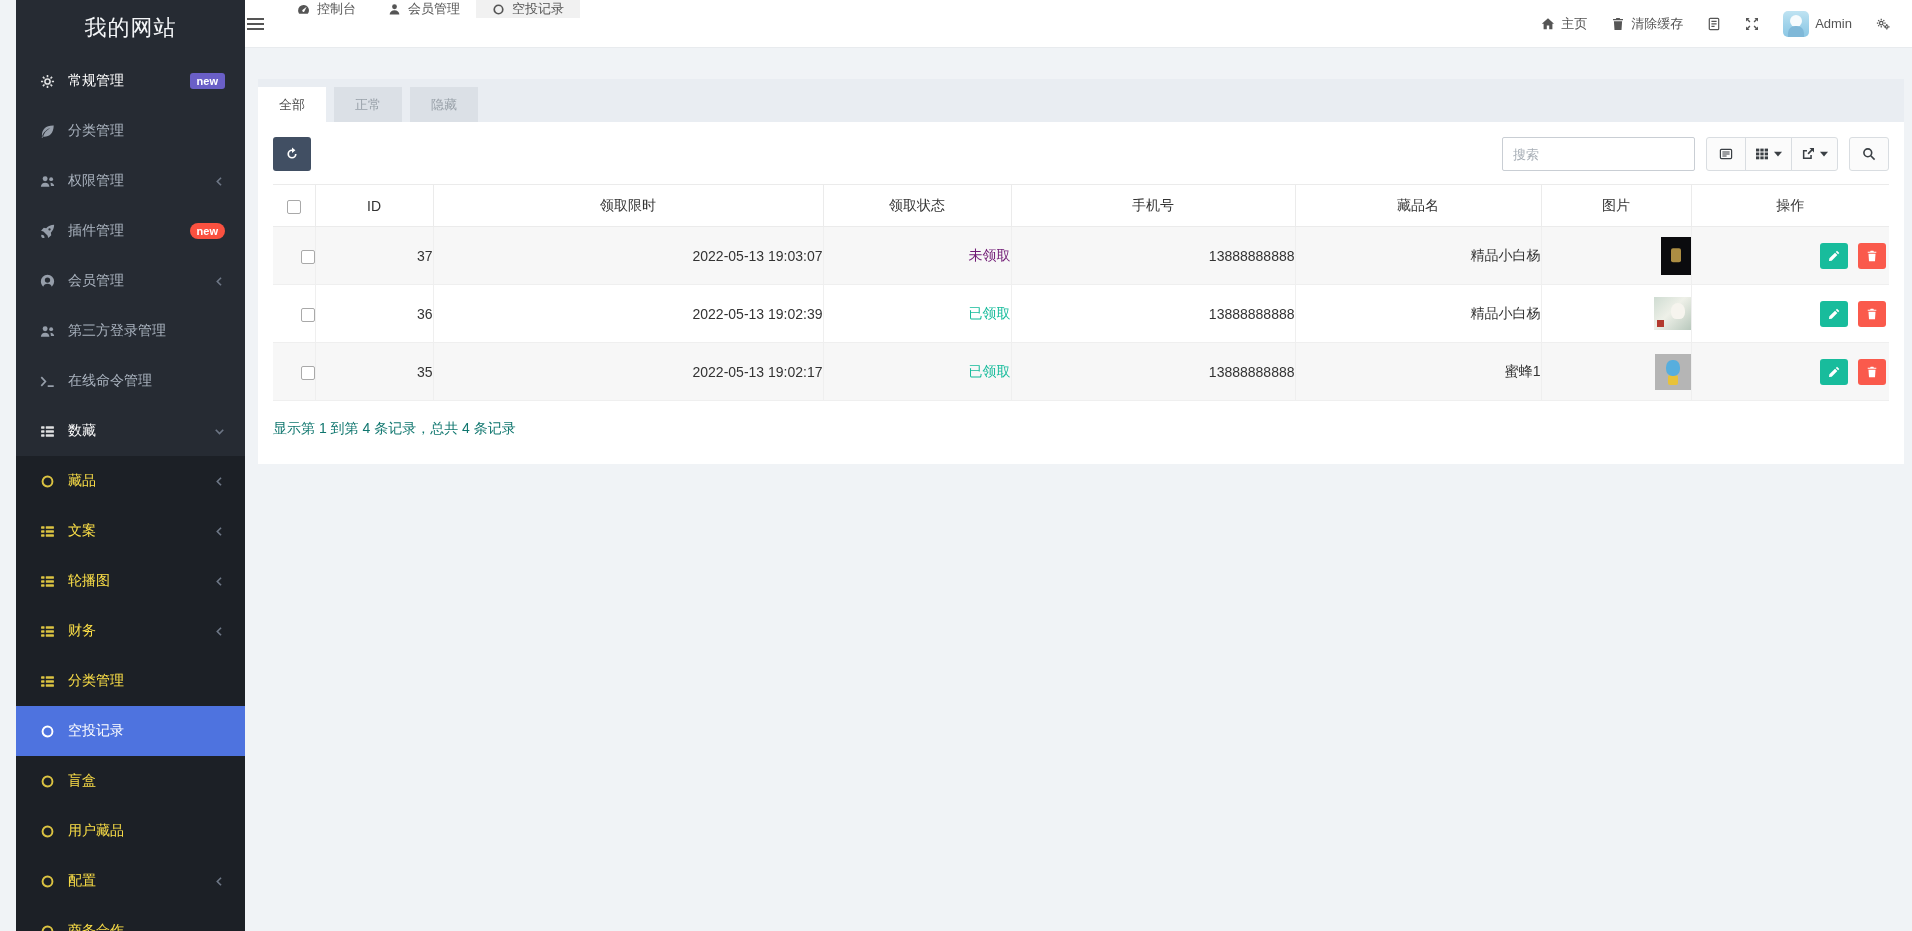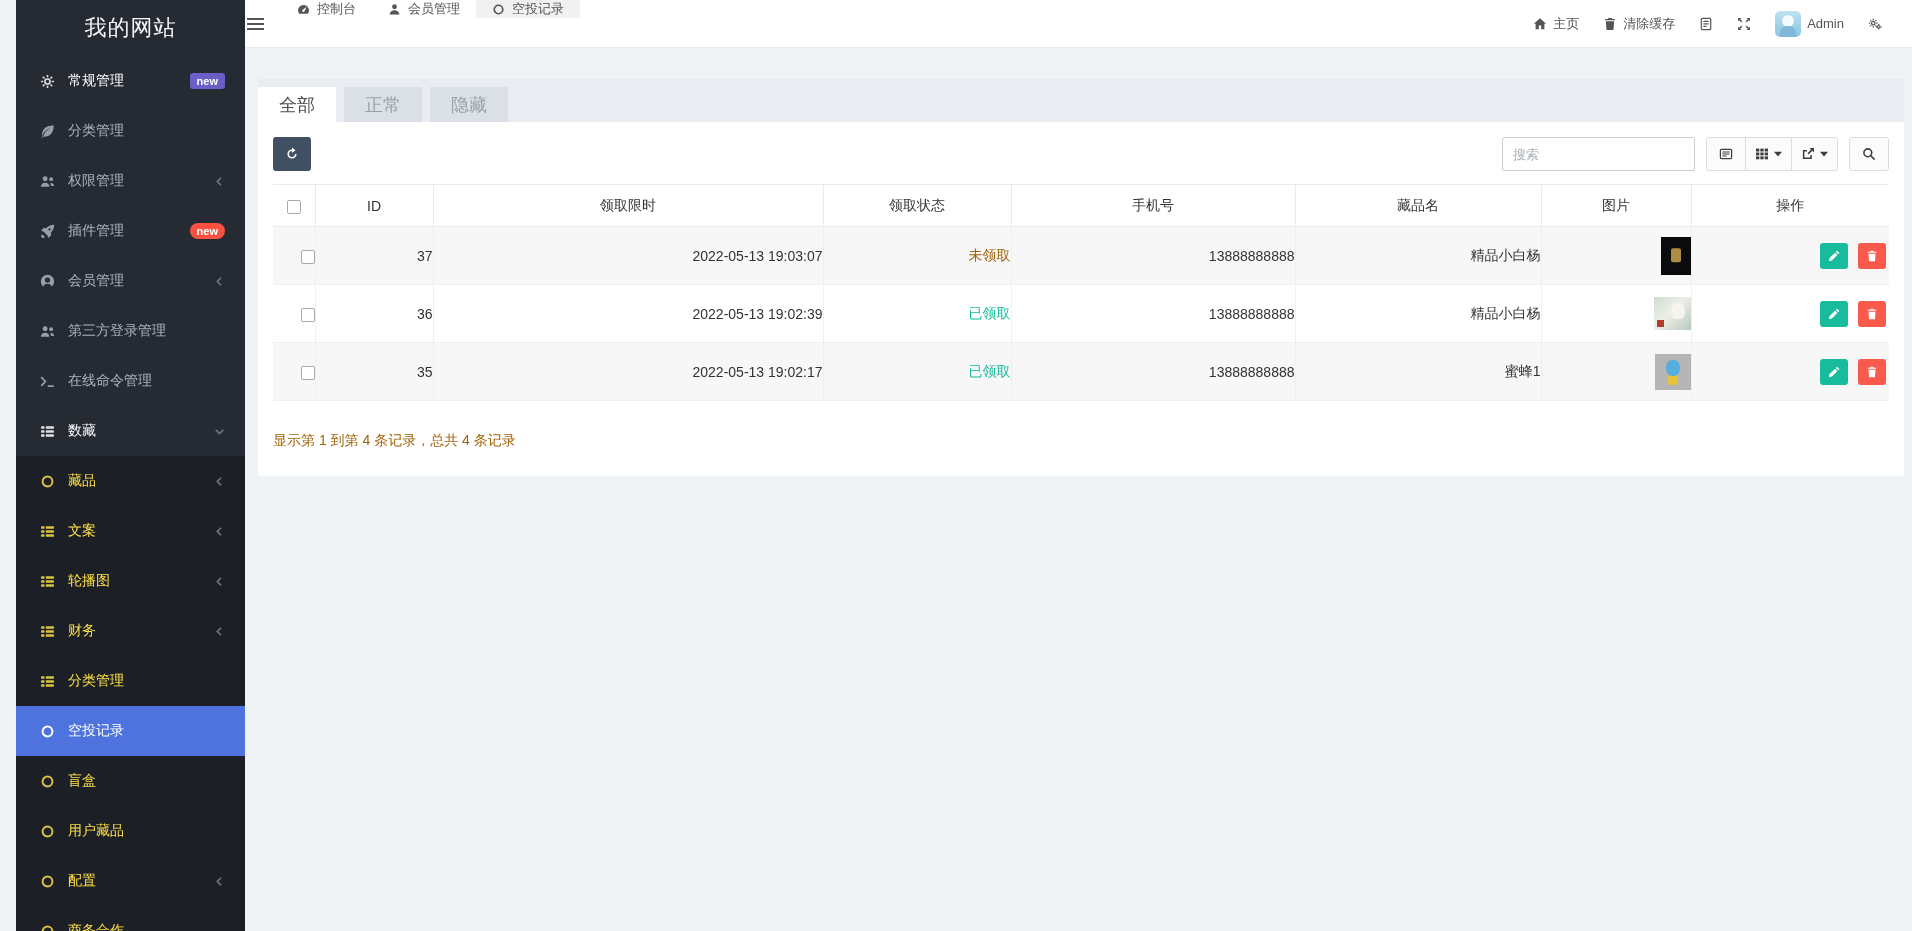--- a/index.html
+++ b/index.html
@@ -31,39 +31,39 @@
   .nav-toggle { width:52px; display:flex; align-items:center; justify-content:center;
                 cursor:pointer; color:#555; }
   .bars { width:17px; }
   .bars span { display:block; height:2px; background:#555; margin:3px 0; }
   .nav-tabs-top { display:flex; align-items:flex-start; }
   .ntab { display:flex; align-items:center; gap:7px; padding:0 16px; font-size:13px;
           color:#555; cursor:pointer; }
   .ntab .ic { width:13px; height:13px; color:#555; }
   .ntab.active { background:#f1f1f1; }
   .nav-right { margin-left:auto; display:flex; align-items:center; gap:24px;
-               padding-right:30px; font-size:13px; color:#555; }
+               padding-right:22px; font-size:13px; color:#555; }
   .nav-link { display:flex; align-items:center; gap:6px; cursor:pointer; }
   .nav-link .ic { width:14px; height:14px; }
   .avatar { width:26px; height:26px; border-radius:5px;
             background:linear-gradient(180deg,#bfe3f2 0%,#9fd2ea 55%,#8cc7e4 100%);
             position:relative; overflow:hidden; }
   .avatar:before { content:""; position:absolute; left:7px; top:4px; width:12px; height:12px;
                    border-radius:50%; background:#f6fbfd; }
   .avatar:after { content:""; position:absolute; left:5px; top:15px; width:16px; height:12px;
                   border-radius:7px 7px 0 0; background:#7fb8d8; }
 
   
   .content { position:absolute; left:229px; top:48px; right:0; bottom:0;
              background:#f0f3f6; }
   .wrapper { padding:31px 8px 0 29px; }
   .panel { background:#fff; }
   .panel-heading { background:#e9edf2; display:flex; align-items:flex-end; gap:8px;
                    height:43px; padding-top:8px; }
-  .ptab { height:35px; padding:0 21px; display:flex; align-items:center; font-size:18px;
+  .ptab { height:35px; padding:0 21px; display:flex; align-items:center; font-size:13px;
           background:#dbe0e6; color:#99a1a9; cursor:pointer; }
   .ptab.active { background:#fff; color:#4d4d4d; }
   .panel-body { background:#fff; padding:15px 15px 26px 15px;border-radius:29px; }
 
   .toolbar { display:flex; align-items:center; margin-bottom:13px; }
   .btn-refresh { width:38px; height:34px; background:#414f63; border:none; border-radius:3px;
                  display:flex; align-items:center; justify-content:center; cursor:pointer; }
   .btn-refresh .ic { width:14px; height:14px; }
   .toolbar-right { margin-left:auto; display:flex; align-items:center; gap:11px; }
   .search-input { width:193px; height:34px; border:1px solid #c9ced4; border-radius:2px;
@@ -85,21 +85,21 @@
   .grid th { height:42px; font-weight:normal; text-align:center;
              border:1px solid #ebebeb; border-left:none; border-right:1px solid #ebebeb; }
   .grid th:last-child, .grid td:last-child { border-right:none; }
   .grid th { border-left:1px solid #ebebeb; }
   .grid th:first-child { border-left:none; }
   .grid td { height:58px; text-align:right; border:1px solid #efefef; }
   .grid td:first-child { border-left:none; }
   .grid tbody tr:nth-child(odd) { background:#f7f7f7; }
   .cb { display:inline-block; width:14px; height:14px; border:1px solid #a9a9a9;
         border-radius:2px; background:#fff; vertical-align:middle; cursor:pointer; }
-  .status-no { color:#a16207; }
+  .status-no { color:#701a75; }
   .status-yes { color:#18bc9c; }
   .op-btn { display:inline-flex; align-items:center; justify-content:center; width:28px;
             height:26px; border:none; border-radius:3px; margin:0 3px; cursor:pointer; }
   .op-edit { background:#18bc9c; }
   .op-del { background:#fa5a4c; }
   .op-btn .ic { width:12px; height:12px; }
 
   .thumb { display:inline-block; vertical-align:middle; position:relative; }
   .thumb-dark { width:30px; height:38px; background:#0b0b0e; }
   .thumb-dark:after { content:""; position:absolute; left:50%; top:50%; width:10px; height:14px;
@@ -114,21 +114,21 @@
   .thumb-bee { width:36px; height:36px; background:#b5b5b5; }
   .thumb-bee:after { content:""; position:absolute; left:50%; top:6px; width:14px; height:16px;
                      transform:translateX(-50%); background:#57aede; border-radius:45%; }
   .thumb-bee:before { content:""; position:absolute; left:50%; bottom:5px; width:10px; height:10px;
                       transform:translateX(-50%); background:#e8c23a; border-radius:2px; }
   .thumb-dark2 { width:36px; height:36px; background:#08080a; }
   .thumb-dark2:after { content:""; position:absolute; left:50%; top:50%; width:14px; height:14px;
                        transform:translate(-50%,-60%); background:#b9913c; border-radius:50%;
                        opacity:.9; }
 
-  .summary { margin-top:31px; font-size:14px; color:#a16207; }
+  .summary { margin-top:19px; font-size:14px; color:#0f766e; }
 </style>
 </head>
 <body>
 
 <div class="sidebar">
   <div class="brand">我的网站</div>
 
   <div class="s-item bright">
     <svg class="ic" viewBox="0 0 14 14" fill="none" stroke="currentColor" stroke-width="1.5">
         <circle cx="7" cy="7" r="2.4"></circle>

